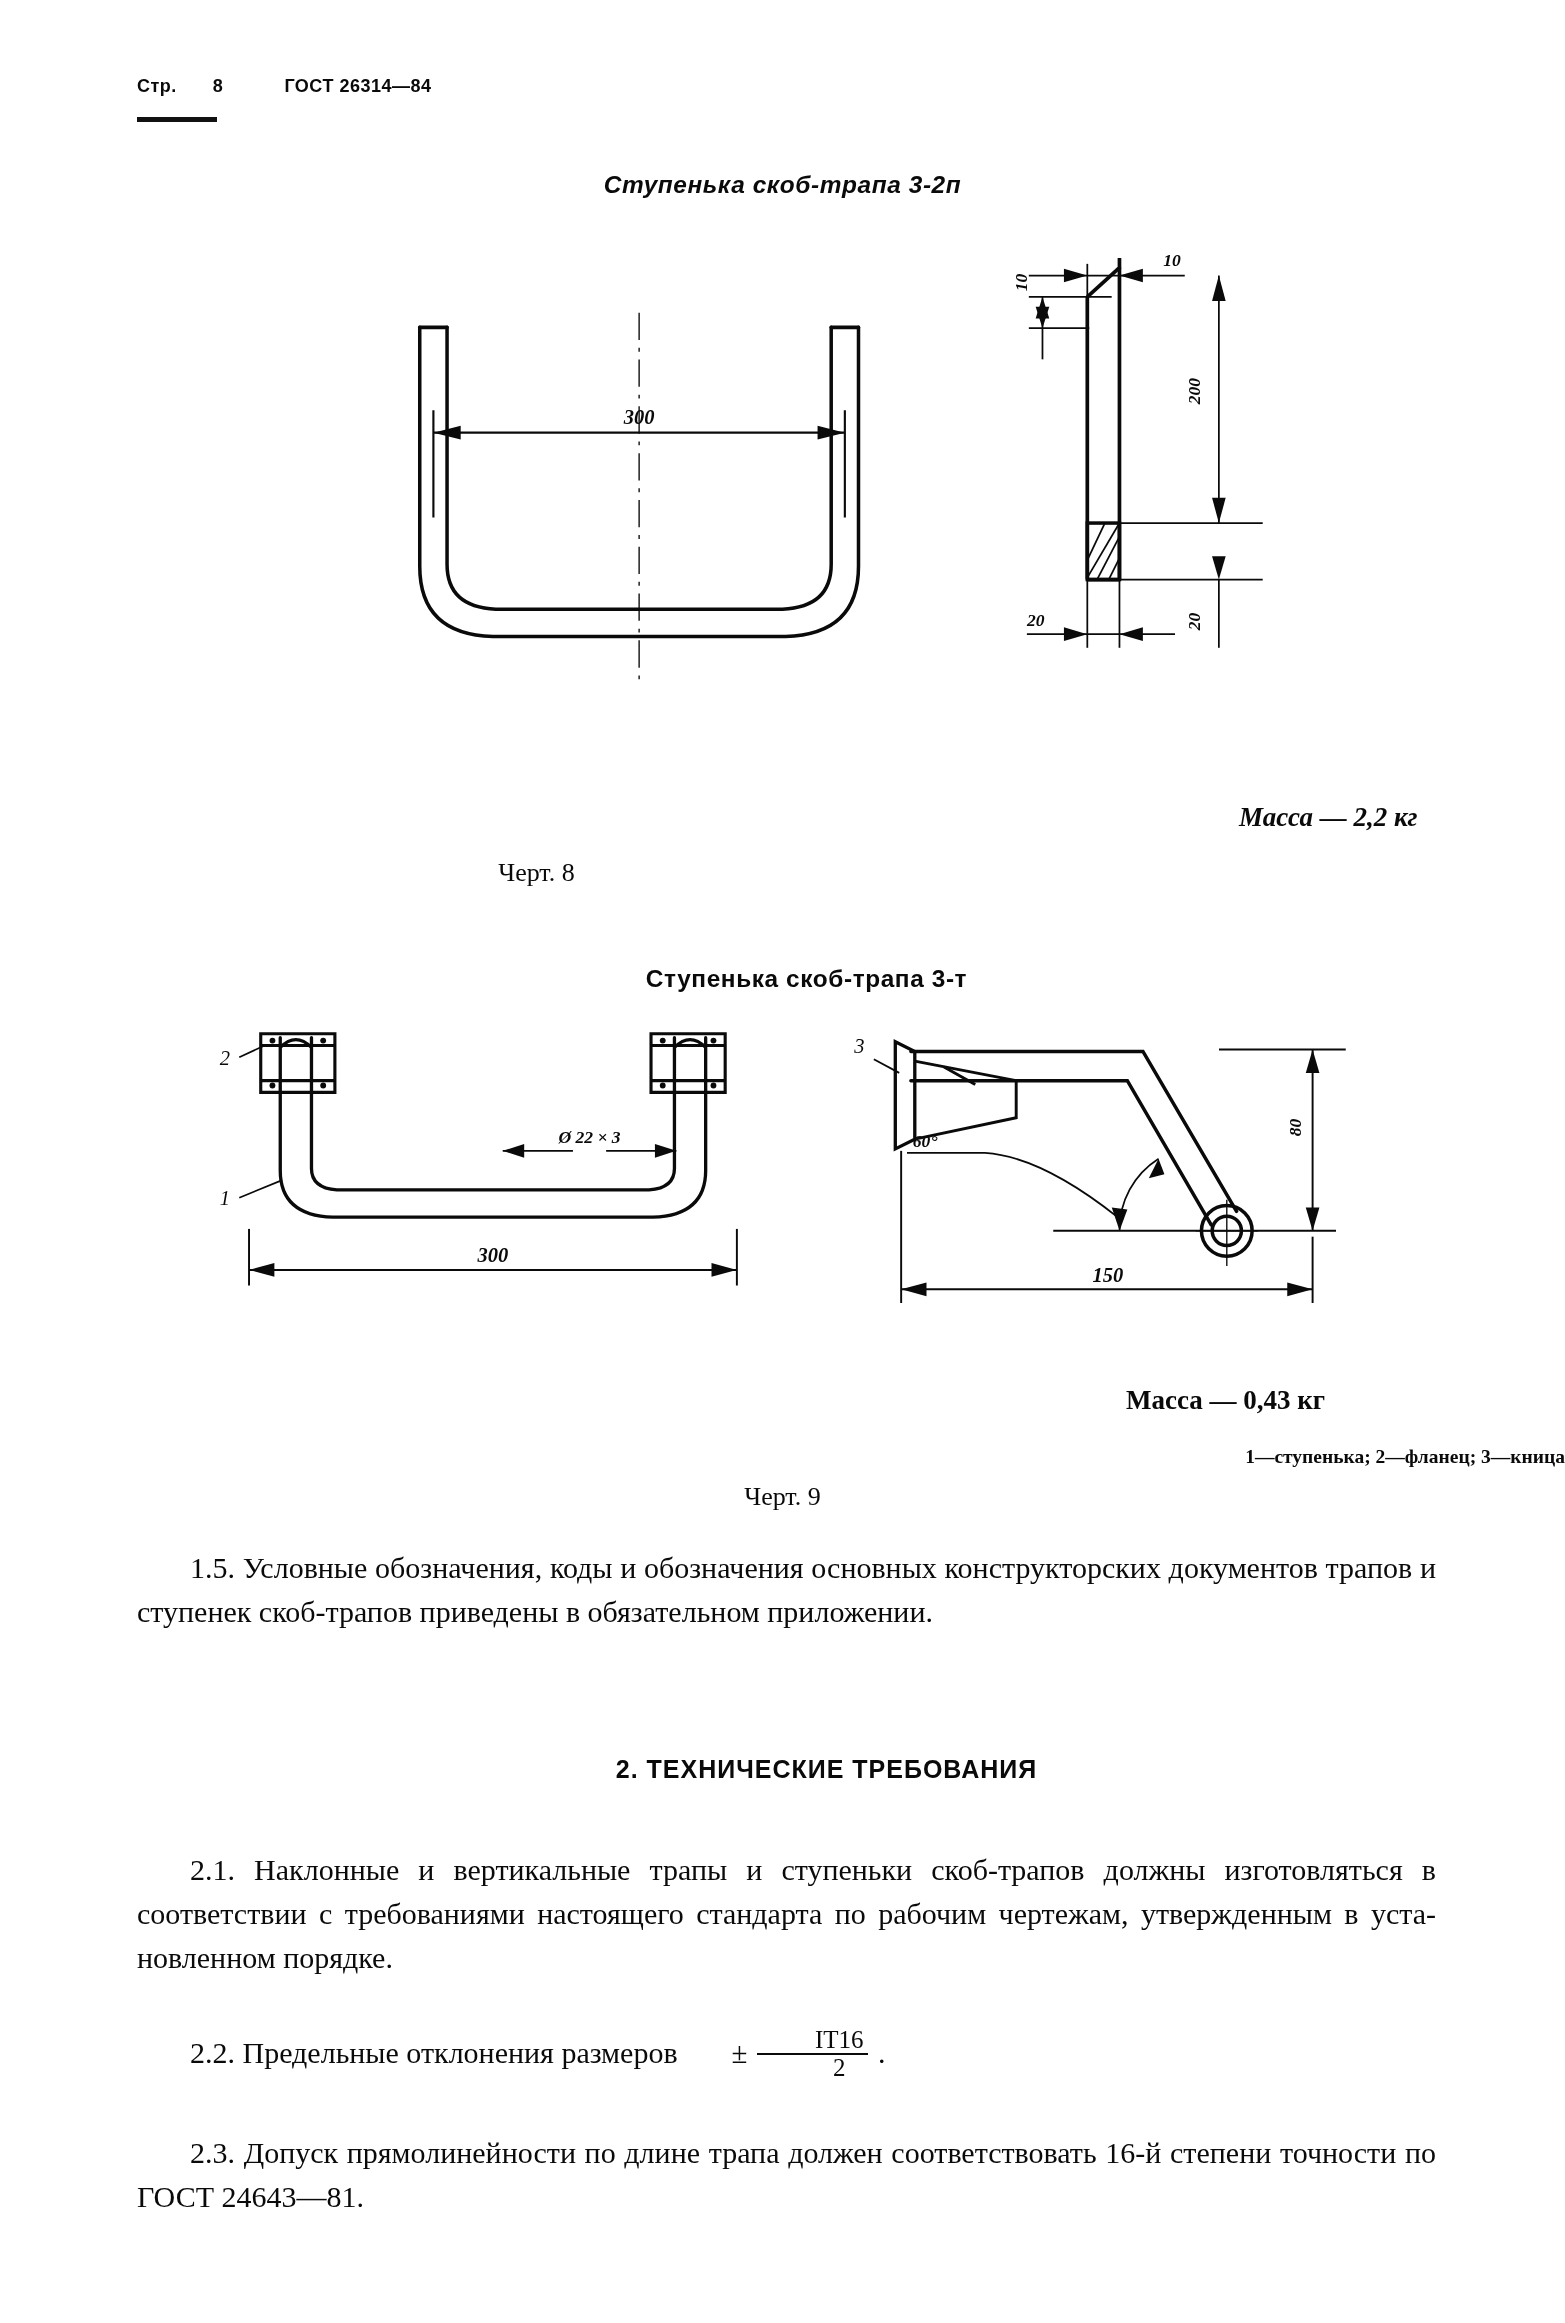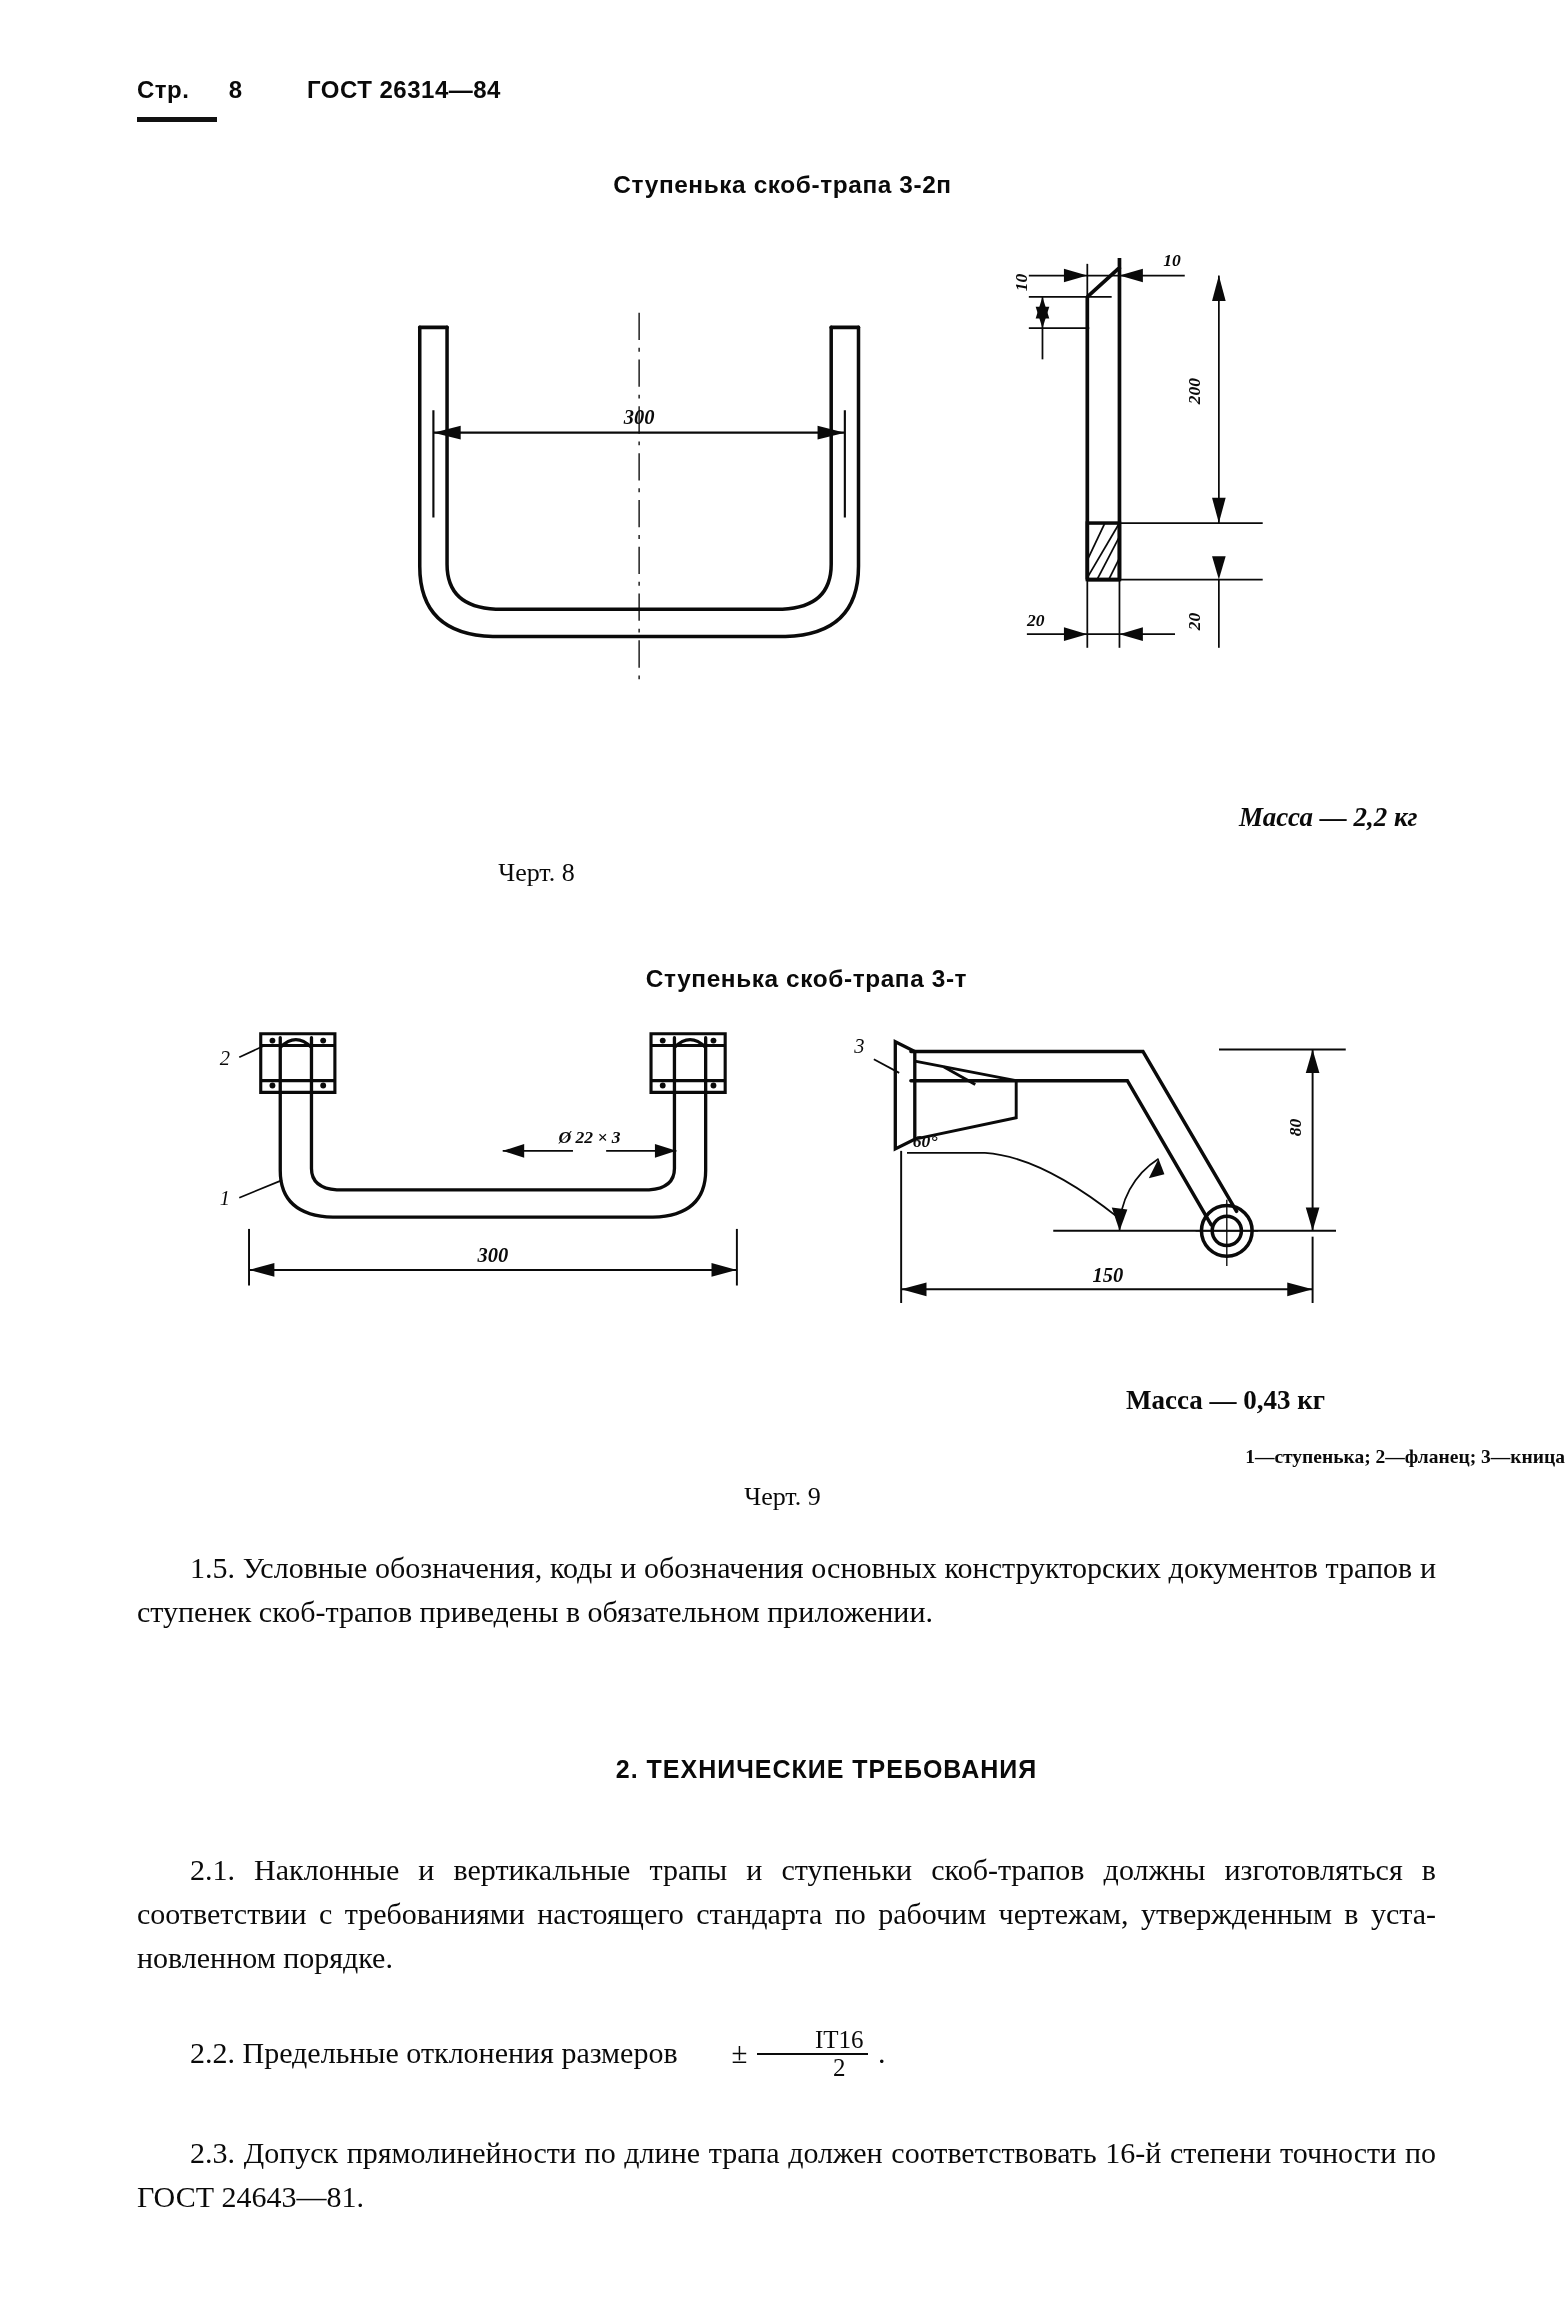--- a/index.html
+++ b/index.html
@@ -24,21 +24,21 @@
     height: 2323px;
   }
 
   
   .hdr {
     position: absolute;
     left: 137px;
     top: 76px;
     font-family: "Liberation Sans", "DejaVu Sans", sans-serif;
     font-weight: bold;
-    font-size: 24px;
+    font-size: 18px;
     letter-spacing: 0.5px;
     white-space: nowrap;
   }
   .hdr .sp { display: inline-block; width: 25px; }
   .hdr-rule {
     position: absolute;
     left: 137px;
     top: 117px;
     width: 80px;
     height: 4.9px;
@@ -147,21 +147,21 @@
 
   <div class="hdr">
     <span>Стр.</span>
     <span class="sp"></span>
     <span>8</span>
     <span class="sp"></span><span class="sp"></span>
     <span>ГОСТ 26314—84</span>
   </div>
   <div class="hdr-rule"></div>
 
-  <div class="fig-title" style="left:0; top:171px; width:1565px;">Ступенька скоб-трапа 3-2п</div>
+  <div class="fig-title" style="left:0; top:171px; width:1565px;font-style:italic;">Ступенька скоб-трапа 3-2п</div>
 
   <div class="draw" style="left:371px; top:293px;">
     <svg width="585" height="410" viewBox="0 0 600 420">
 
       <g fill="none" stroke="#0a0a0a" stroke-width="3.6" stroke-linecap="round">
 
         <path d="M 50 35 L 50 280 Q 50 350 125 352 L 425 352 Q 500 350 500 280 L 500 35"></path>
 
         <path d="M 78 35 L 78 278 Q 78 322 128 324 L 422 324 Q 472 322 472 278 L 472 35"></path>
 

